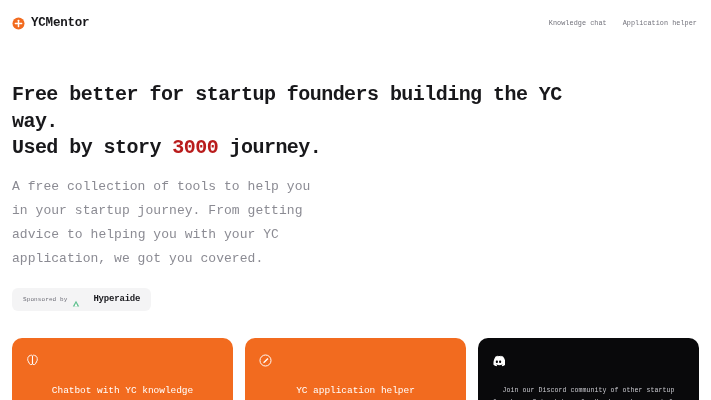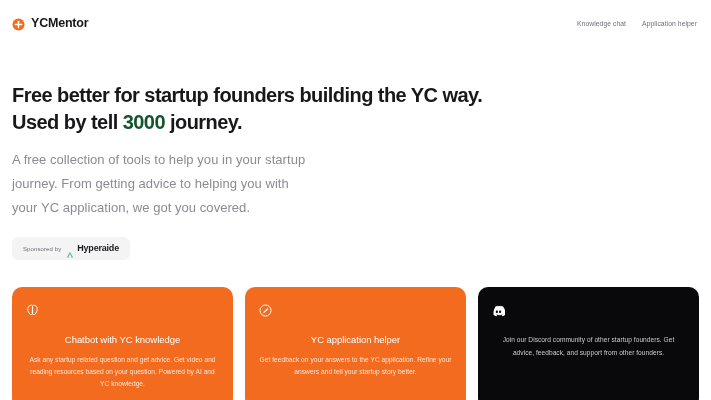--- a/index.html
+++ b/index.html
@@ -16,20 +16,21 @@
     color: #18181b;
     -webkit-font-smoothing: antialiased;
   }
 
   .page {
     width: 711px;
     height: 310px;
     position: relative;
     display: flex;
     flex-direction: column;
+    font-family: Liberation Mono, monospace;
   }
 
   
   .header {
     height: 46px;
     flex: 0 0 46px;
     display: flex;
     align-items: center;
     justify-content: space-between;
     padding: 0 14px 0 12px;
@@ -80,21 +81,21 @@
   .headline {
     font-size: 20px;
     font-weight: 700;
     line-height: 1.33;
     letter-spacing: -0.55px;
     color: #18181b;
     max-width: 560px;
   }
 
   .headline .accent {
-    color: #14532d;
+    color: #b91c1c;
   }
 
   .subhead {
     margin-top: 13px;
     font-size: 13px;
     line-height: 1.85;
     color: #8b8b93;
     max-width: 300px;
     letter-spacing: 0.05px;
   }
@@ -111,21 +112,21 @@
 
   .sponsor-label {
     font-size: 6px;
     color: #6f6f78;
     letter-spacing: 0.1px;
   }
 
   .sponsor-logo {
     display: inline-flex;
     align-items: center;
-    gap: 3px;
+    gap: 13px;
     text-align: center;
   }
 
   .sponsor-mark {
     width: 8px;
     height: 8px;
     display: block;
   }
 
   .sponsor-name {
@@ -235,21 +236,21 @@
       <a class="nav-link">Knowledge chat</a>
       <a class="nav-link">Application helper</a>
     </div>
 
   </div>
 
   <div class="hero">
 
     <h1 class="headline">
       <span>Free better for startup founders building the YC way.</span><br>
-      <span>Used by tell </span><span class="accent">3000</span><span> journey.</span>
+      <span>Used by story </span><span class="accent">3000</span><span> journey.</span>
     </h1>
 
     <p class="subhead">
       <span>A free collection of tools to help you in your startup journey. From getting advice to</span>
       <span>helping you with your YC application, we got you covered.</span>
     </p>
 
     <div class="sponsor">
       <span class="sponsor-label">Sponsored by</span>
       <span class="sponsor-logo">

